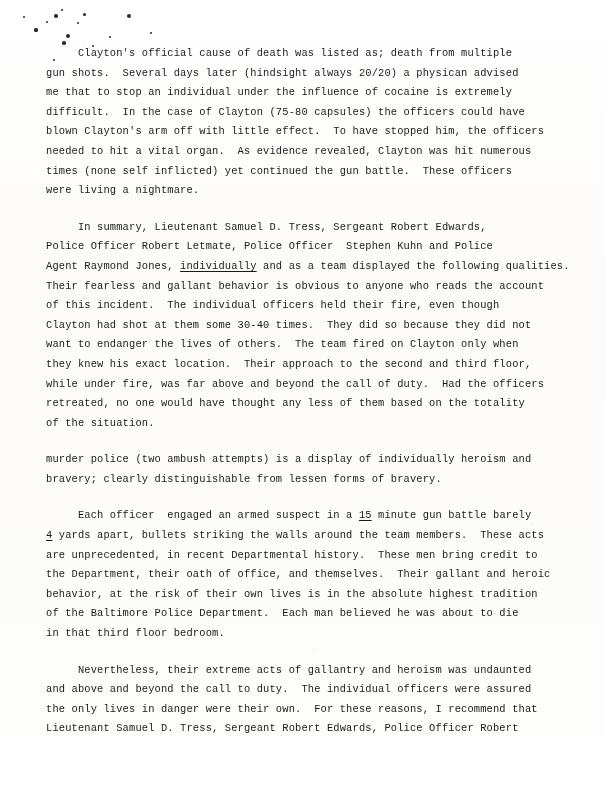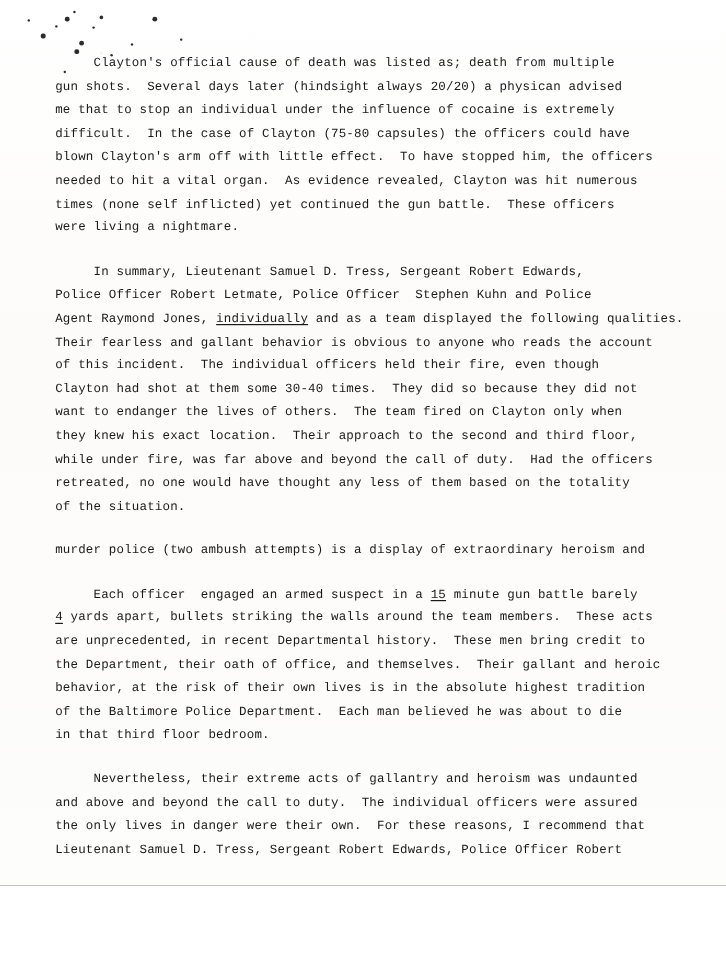--- a/index.html
+++ b/index.html
@@ -114,21 +114,21 @@
       <span class="speck" style="left: 126.9px; top: 13.9px; width: 4.2px; height: 4.2px; background: rgb(43, 43, 43);"></span>
       <span class="speck" style="left: 23px; top: 16px; width: 2px; height: 2px; background: rgb(43, 43, 43);"></span>
       <span class="speck" style="left: 92px; top: 45px; width: 2px; height: 2px; background: rgb(43, 43, 43);"></span>
       <span class="speck" style="left: 53.1px; top: 59.1px; width: 1.8px; height: 1.8px; background: rgb(43, 43, 43);"></span>
       <span class="speck" style="left: 150.1px; top: 32.1px; width: 1.8px; height: 1.8px; background: rgb(43, 43, 43);"></span>
     </div>
 
   <div id="text-body">
     <p class="para"><span class="line">     Clayton's official cause of death was listed as; death from multiple</span><span class="line">gun shots.  Several days later (hindsight always 20/20) a physican advised</span><span class="line">me that to stop an individual under the influence of cocaine is extremely</span><span class="line">difficult.  In the case of Clayton (75-80 capsules) the officers could have</span><span class="line">blown Clayton's arm off with little effect.  To have stopped him, the officers</span><span class="line">needed to hit a vital organ.  As evidence revealed, Clayton was hit numerous</span><span class="line">times (none self inflicted) yet continued the gun battle.  These officers</span><span class="line">were living a nightmare.</span></p>
     <p class="para"><span class="line">     In summary, Lieutenant Samuel D. Tress, Sergeant Robert Edwards,</span><span class="line">Police Officer Robert Letmate, Police Officer  Stephen Kuhn and Police</span><span class="line">Agent Raymond Jones, <u>individually</u> and as a team displayed the following qualities.</span><span class="line">Their fearless and gallant behavior is obvious to anyone who reads the account</span><span class="line">of this incident.  The individual officers held their fire, even though</span><span class="line">Clayton had shot at them some 30-40 times.  They did so because they did not</span><span class="line">want to endanger the lives of others.  The team fired on Clayton only when</span><span class="line">they knew his exact location.  Their approach to the second and third floor,</span><span class="line">while under fire, was far above and beyond the call of duty.  Had the officers</span><span class="line">retreated, no one would have thought any less of them based on the totality</span><span class="line">of the situation.</span></p>
-    <p class="para"><span class="line">murder police (two ambush attempts) is a display of extraordinary heroism and</span></p>
+    <p class="para"><span class="line">murder police (two ambush attempts) is a display of individually heroism and</span><span class="line">bravery; clearly distinguishable from lessen forms of bravery.</span></p>
     <p class="para"><span class="line">     Each officer  engaged an armed suspect in a <u>15</u> minute gun battle barely</span><span class="line"><u>4</u> yards apart, bullets striking the walls around the team members.  These acts</span><span class="line">are unprecedented, in recent Departmental history.  These men bring credit to</span><span class="line">the Department, their oath of office, and themselves.  Their gallant and heroic</span><span class="line">behavior, at the risk of their own lives is in the absolute highest tradition</span><span class="line">of the Baltimore Police Department.  Each man believed he was about to die</span><span class="line">in that third floor bedroom.</span></p>
     <p class="para"><span class="line">     Nevertheless, their extreme acts of gallantry and heroism was undaunted</span><span class="line">and above and beyond the call to duty.  The individual officers were assured</span><span class="line">the only lives in danger were their own.  For these reasons, I recommend that</span><span class="line">Lieutenant Samuel D. Tress, Sergeant Robert Edwards, Police Officer Robert</span></p>
   </div>
 
   <div id="footer">
     <span id="page-number">-7-</span>
   </div>
 
 </div>
 

